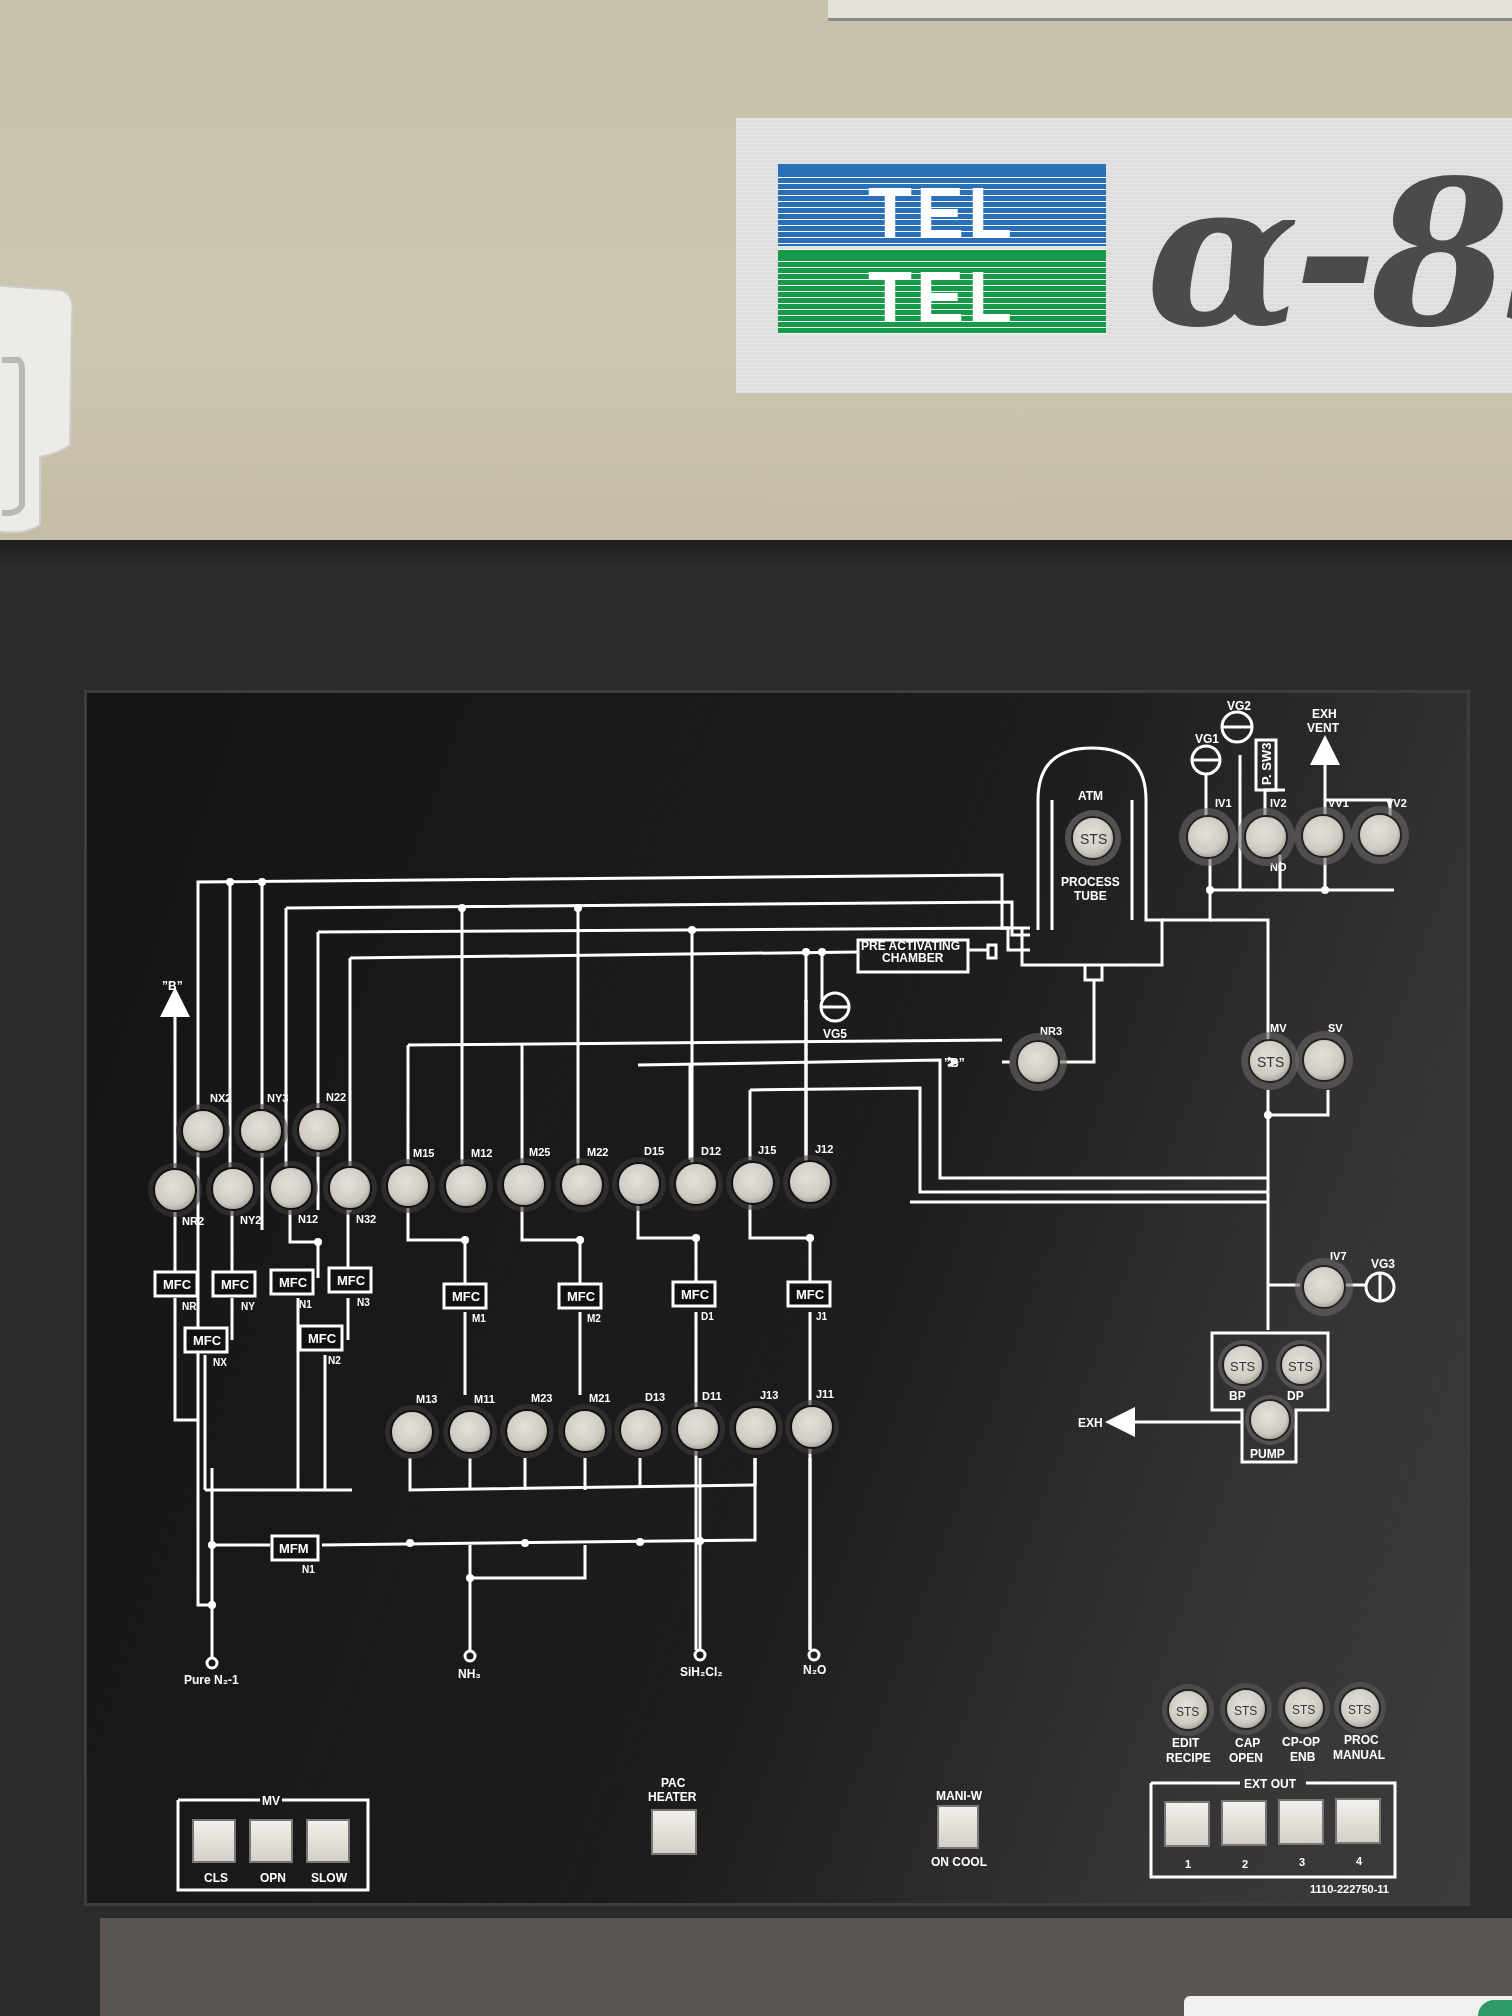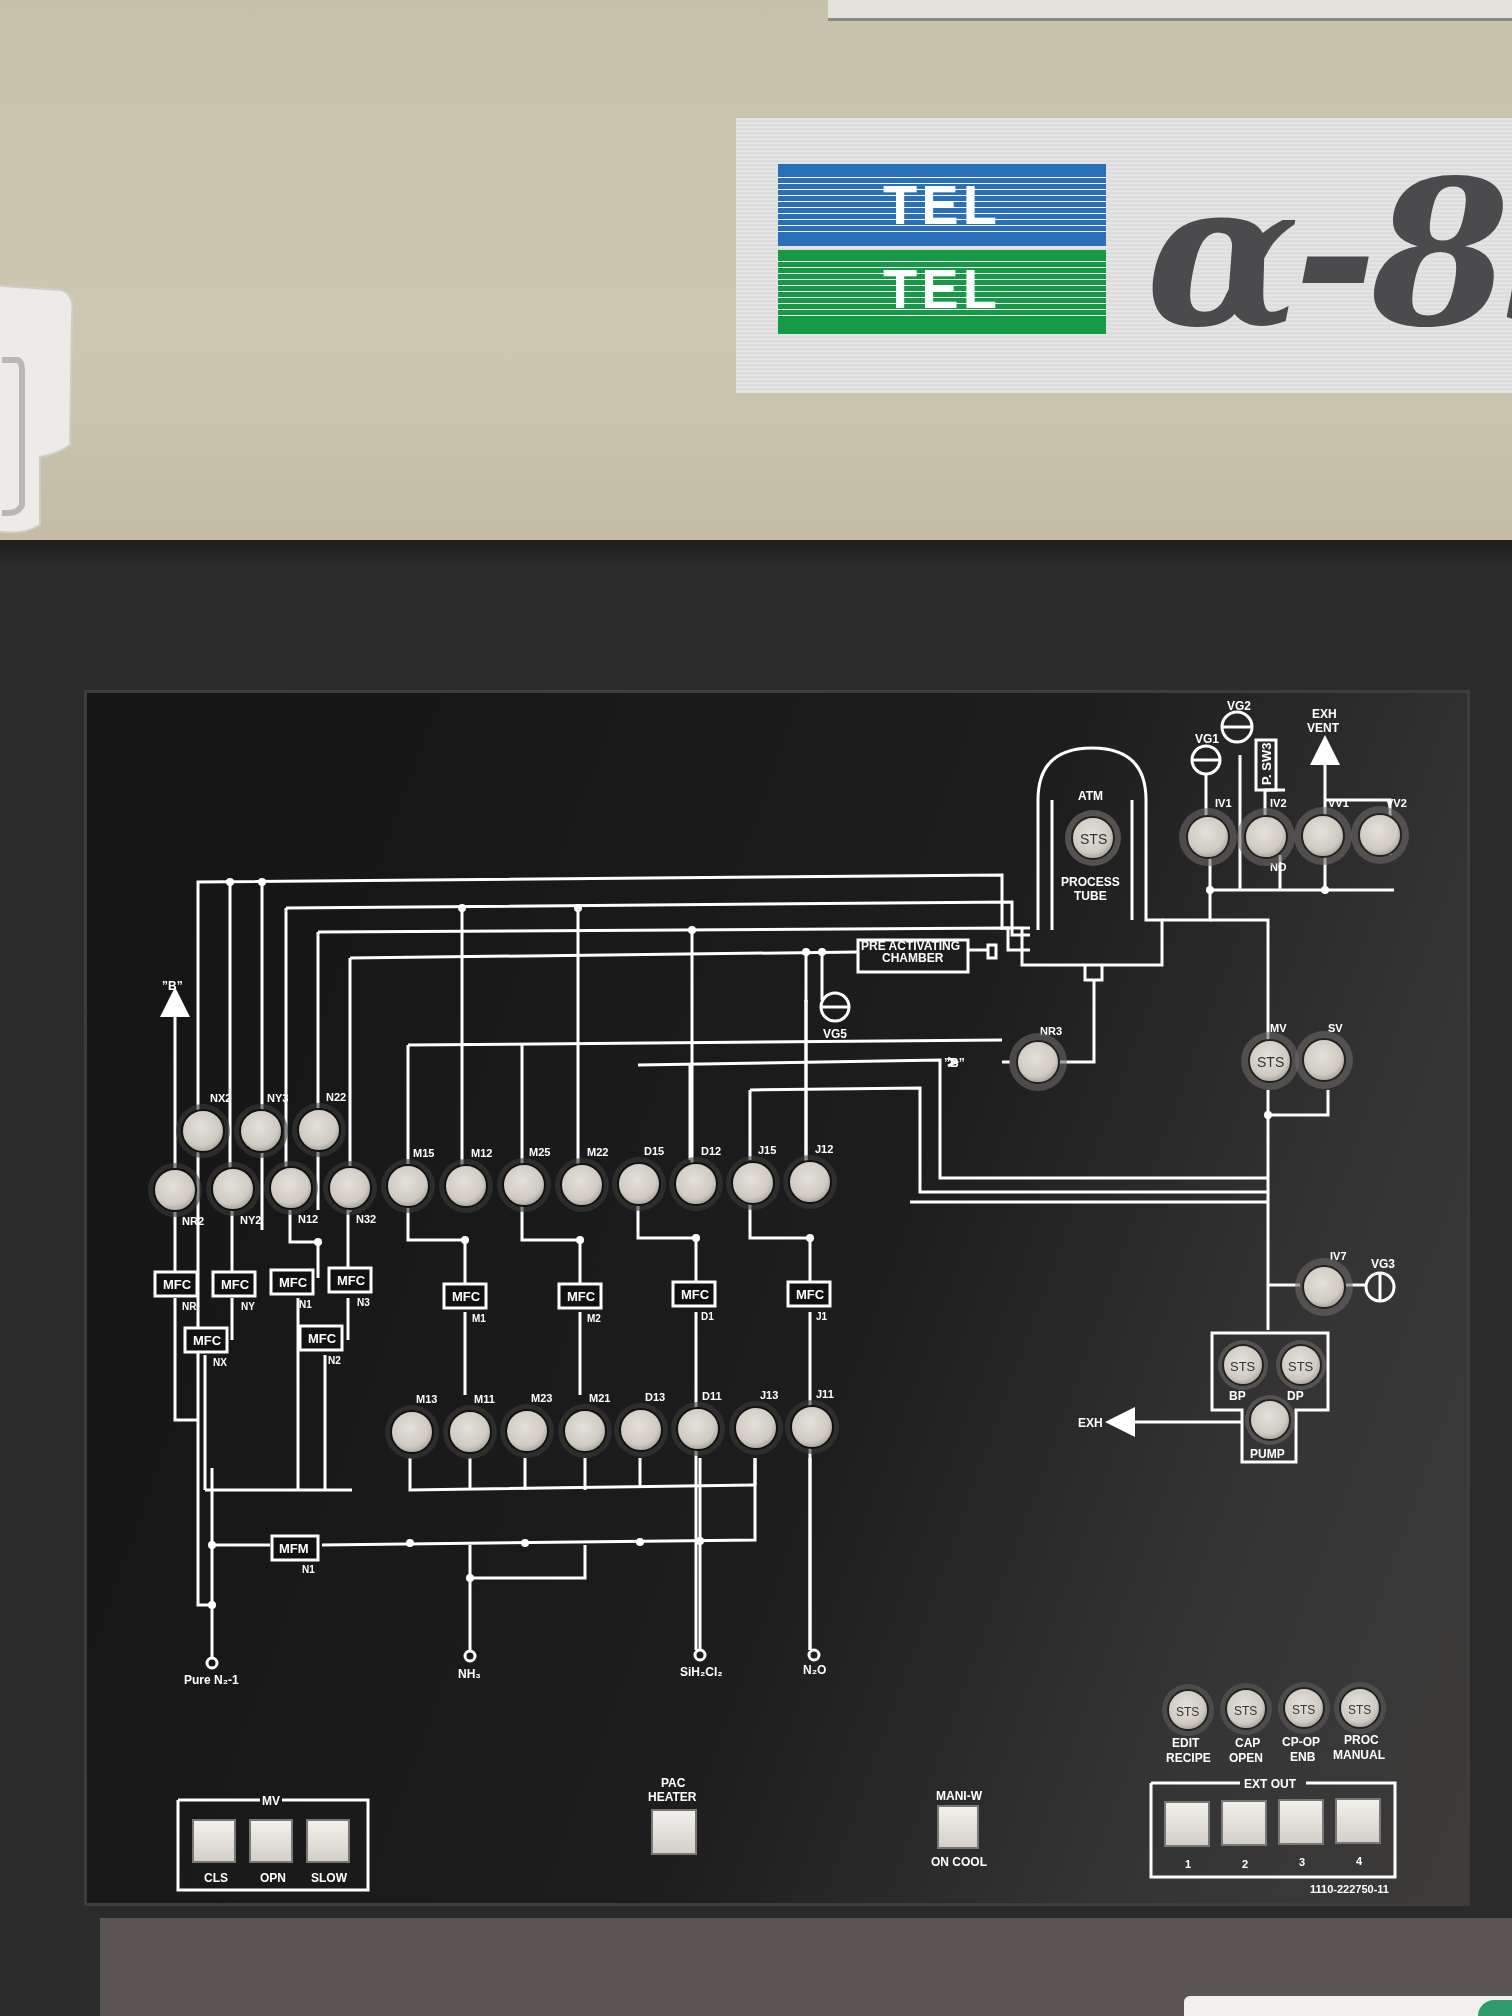--- a/index.html
+++ b/index.html
@@ -4,21 +4,21 @@
 <style>
   html,body{margin:0;padding:0;}
   body{width:1512px;height:2016px;position:relative;overflow:hidden;background:#c9c2ad;font-family:"Liberation Sans",sans-serif;}
   .wall{position:absolute;left:0;top:0;width:1512px;height:560px;background:linear-gradient(180deg,#c7c0aa 0%,#cdc6b1 60%,#c3bba4 100%);}
   .top-strip{position:absolute;left:828px;top:0;width:684px;height:18px;background:#e4e0da;border-bottom:3px solid #8c8885;}
   .hook{position:absolute;left:0;top:275px;width:78px;height:260px;}
   .nameplate{position:absolute;left:736px;top:118px;width:776px;height:275px;background:repeating-linear-gradient(0deg,#dcdcdc 0px,#e6e6e6 2px,#d7d7d7 4px);}
   .logo{position:absolute;left:42px;top:46px;width:328px;height:170px;}
   .logo .blue{position:absolute;left:0;top:0;width:328px;height:82px;background:#2a70b8;}
   .logo .green{position:absolute;left:0;top:86px;width:328px;height:84px;background:#169a48;}
-  .logo-text{position:absolute;width:100%;text-align:center;color:#fff;font-weight:bold;font-size:56px;letter-spacing:4px;
+  .logo-text{position:absolute;width:100%;text-align:center;color:#fff;font-weight:bold;font-size:72px;letter-spacing:4px;
      background:repeating-linear-gradient(180deg,rgba(255,255,255,0) 0 5px,currentColor 5px 6px);}
   .model{position:absolute;left:410px;top:18px;font-family:"DejaVu Serif",serif;font-style:italic;font-weight:bold;font-size:200px;color:#4b4b4d;white-space:nowrap;letter-spacing:-6px;}
   .bezel{position:absolute;left:0;top:540px;width:1512px;height:1476px;background:#2c2b2b;}
   .bezel-top{position:absolute;left:0;top:540px;width:1512px;height:30px;background:linear-gradient(180deg,#1f1e1e,#2e2d2d);}
   .panel{position:absolute;left:84px;top:690px;width:1380px;height:1210px;background:linear-gradient(110deg,#141414 0%,#1d1d1d 55%,#353434 80%,#3d3c3b 100%);border:3px solid #3e3d3c;}
   .bottom-ledge{position:absolute;left:100px;top:1918px;width:1412px;height:98px;background:#5a5552;}
   .label-white{position:absolute;left:1184px;top:1996px;width:328px;height:24px;background:#f1f0ee;border-radius:6px 0 0 0;}
   .label-green{position:absolute;left:1478px;top:2000px;width:34px;height:16px;background:#2f9b6a;border-radius:18px 0 0 0;}
   svg.diagram{position:absolute;left:0;top:0;}
   .lbl{fill:#fff;font-family:"Liberation Sans",sans-serif;font-weight:bold;}

